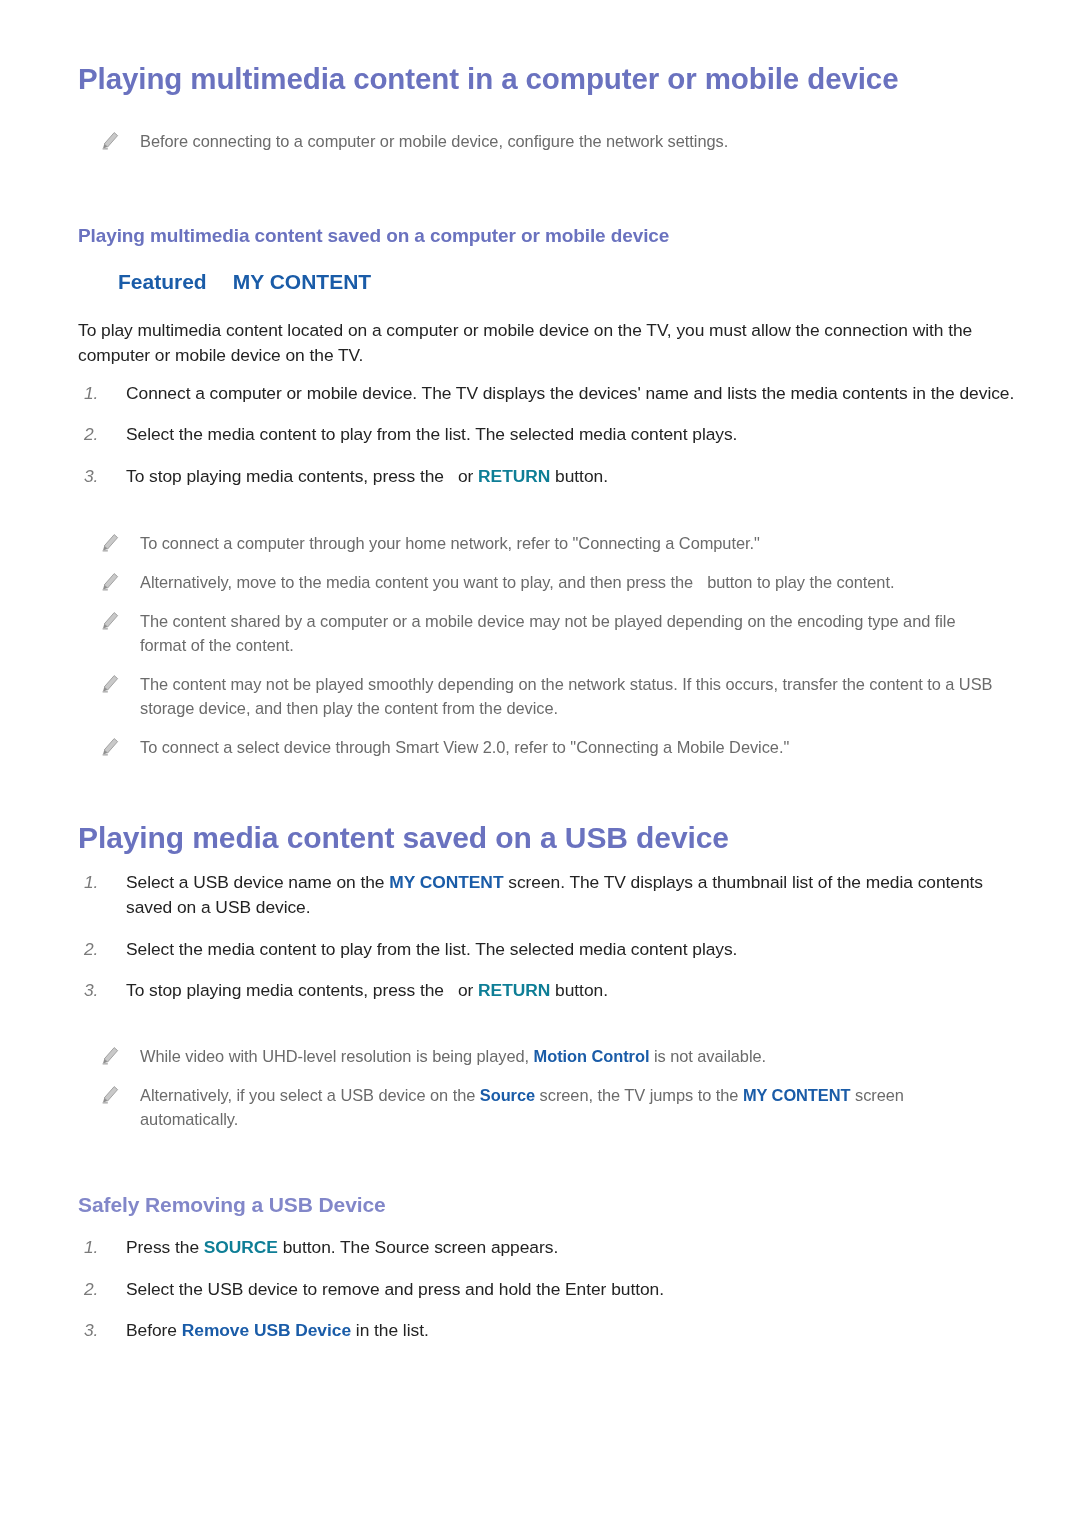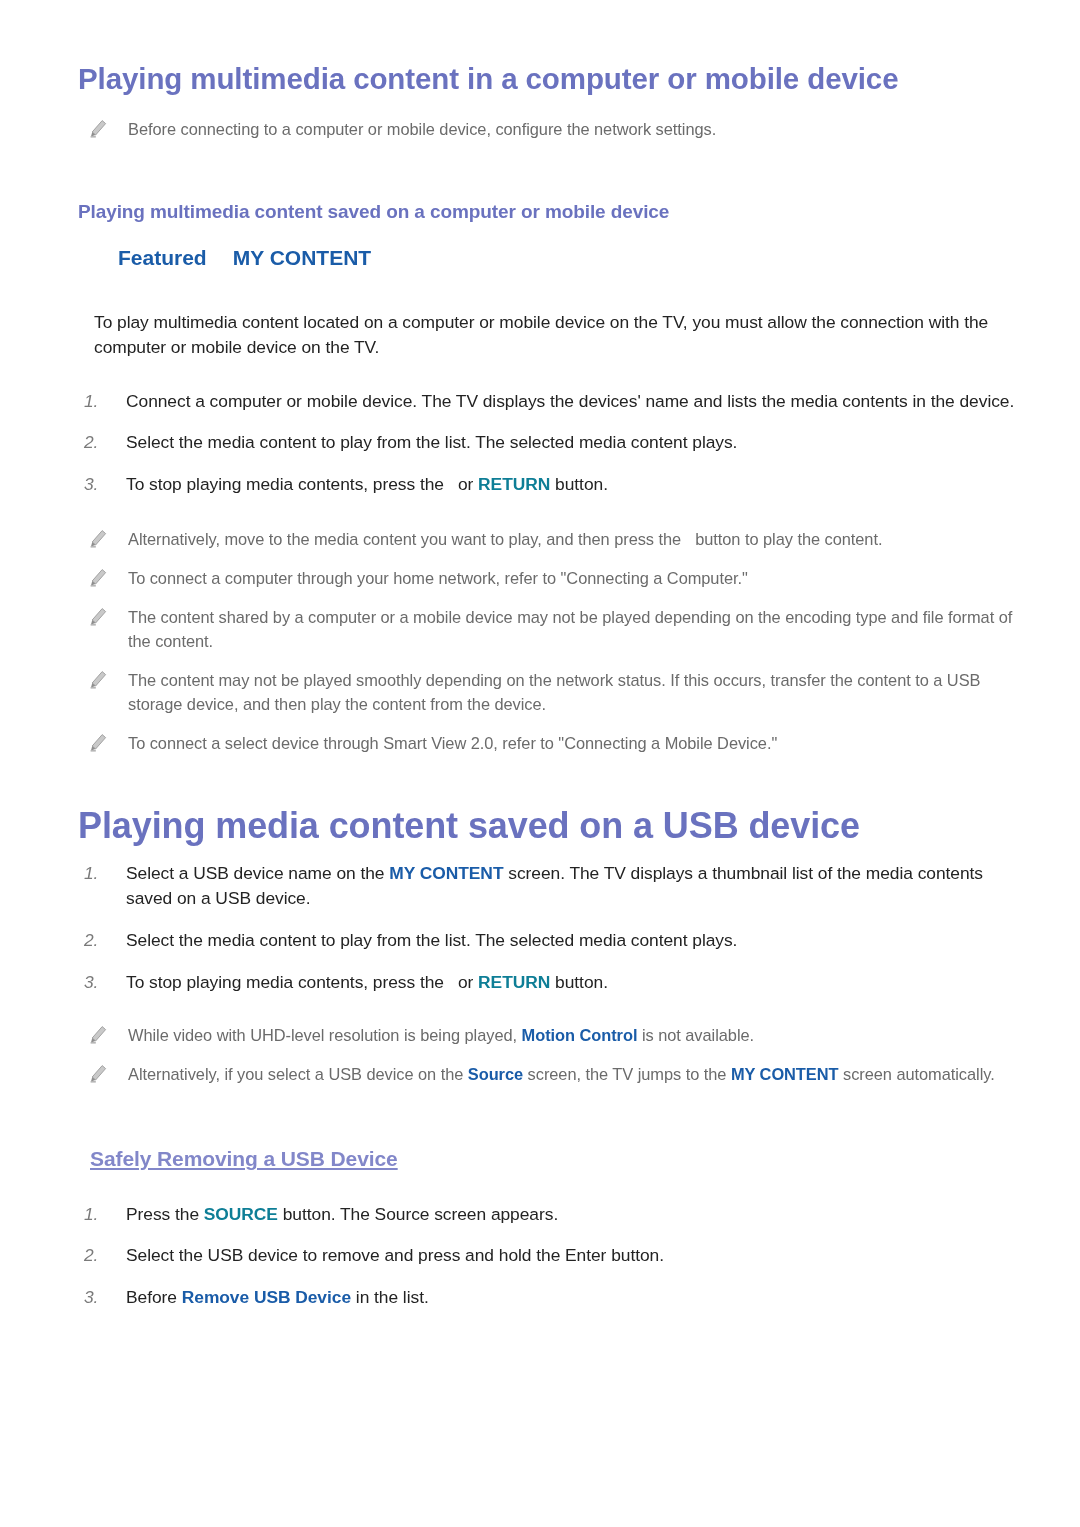--- a/index.html
+++ b/index.html
@@ -42,25 +42,24 @@
     letter-spacing: -0.1px;
     line-height: 1.2;
   }
   h2.title-2.strong {
     color: #6a72bf;
   }
   h3.title-3 {
     font-size: 19px;
     font-weight: bold;
     color: #8287c9;
-    margin: 12px;
+    margin: 0;
     padding: 0;
     letter-spacing: -0.1px;
     line-height: 1.2;
-    text-decoration: underline;
   }
 
   
   .breadcrumb {
     font-size: 21px;
     font-weight: bold;
     color: #1a5ca8;
     margin: 0;
     padding: 0 0 0 40px;
     line-height: 1.3;
@@ -68,21 +67,21 @@
   }
   .breadcrumb .crumb-gap {
     display: inline-block;
     width: 26px;
   }
 
   
   p.body {
     font-size: 17.4px;
     color: #232323;
-    margin: 16px;
+    margin: 0;
     padding: 0;
     line-height: 1.47;
     letter-spacing: -0.05px;
   }
 
   
   ol.steps {
     list-style: none;
     margin: 0;
     padding: 0;
@@ -104,21 +103,21 @@
     width: 30px;
     text-align: left;
     font-style: italic;
     font-size: 17.4px;
     color: #7a7a7a;
   }
 
   
   ul.notes {
     list-style: none;
-    margin: 4px;
+    margin: 16px;
     padding: 0;
   }
   ul.notes > li {
     position: relative;
     font-size: 16.4px;
     color: #6b6b6b;
     line-height: 1.5;
     letter-spacing: -0.05px;
     padding-left: 46px;
     margin-bottom: 14px;
@@ -201,36 +200,36 @@
 
   <div class="sp-26"></div>
 
   <ul class="notes">
     <li>
       <svg class="pencil" viewBox="0 0 20 20">
         <polygon points="14.2,1.6 17.6,4.6 7.6,16.0 4.2,13.0" fill="#c9c9c9" stroke="#9b9b9b" stroke-width="0.9"></polygon>
         <polygon points="4.2,13.0 7.6,16.0 3.0,17.6" fill="#8e8e8e"></polygon>
         <rect x="2.6" y="17.0" width="5.2" height="1.6" fill="#b5b5b5"></rect>
       </svg>
+      <span>To connect a computer through your home network, refer to "Connecting a Computer."</span>
+    </li>
+    <li>
+      <svg class="pencil" viewBox="0 0 20 20">
+        <polygon points="14.2,1.6 17.6,4.6 7.6,16.0 4.2,13.0" fill="#c9c9c9" stroke="#9b9b9b" stroke-width="0.9"></polygon>
+        <polygon points="4.2,13.0 7.6,16.0 3.0,17.6" fill="#8e8e8e"></polygon>
+        <rect x="2.6" y="17.0" width="5.2" height="1.6" fill="#b5b5b5"></rect>
+      </svg>
       <span>Alternatively, move to the media content you want to play, and then press the</span><span class="gap"></span><span>button to play the content.</span>
     </li>
     <li>
       <svg class="pencil" viewBox="0 0 20 20">
         <polygon points="14.2,1.6 17.6,4.6 7.6,16.0 4.2,13.0" fill="#c9c9c9" stroke="#9b9b9b" stroke-width="0.9"></polygon>
         <polygon points="4.2,13.0 7.6,16.0 3.0,17.6" fill="#8e8e8e"></polygon>
         <rect x="2.6" y="17.0" width="5.2" height="1.6" fill="#b5b5b5"></rect>
       </svg>
-      <span>To connect a computer through your home network, refer to "Connecting a Computer."</span>
-    </li>
-    <li>
-      <svg class="pencil" viewBox="0 0 20 20">
-        <polygon points="14.2,1.6 17.6,4.6 7.6,16.0 4.2,13.0" fill="#c9c9c9" stroke="#9b9b9b" stroke-width="0.9"></polygon>
-        <polygon points="4.2,13.0 7.6,16.0 3.0,17.6" fill="#8e8e8e"></polygon>
-        <rect x="2.6" y="17.0" width="5.2" height="1.6" fill="#b5b5b5"></rect>
-      </svg>
       <span>The content shared by a computer or a mobile device may not be played depending on the encoding type and file format of the content.</span>
     </li>
     <li>
       <svg class="pencil" viewBox="0 0 20 20">
         <polygon points="14.2,1.6 17.6,4.6 7.6,16.0 4.2,13.0" fill="#c9c9c9" stroke="#9b9b9b" stroke-width="0.9"></polygon>
         <polygon points="4.2,13.0 7.6,16.0 3.0,17.6" fill="#8e8e8e"></polygon>
         <rect x="2.6" y="17.0" width="5.2" height="1.6" fill="#b5b5b5"></rect>
       </svg>
       <span>The content may not be played smoothly depending on the network status. If this occurs, transfer the content to a USB storage device, and then play the content from the device.</span>
     </li>
@@ -239,21 +238,21 @@
         <polygon points="14.2,1.6 17.6,4.6 7.6,16.0 4.2,13.0" fill="#c9c9c9" stroke="#9b9b9b" stroke-width="0.9"></polygon>
         <polygon points="4.2,13.0 7.6,16.0 3.0,17.6" fill="#8e8e8e"></polygon>
         <rect x="2.6" y="17.0" width="5.2" height="1.6" fill="#b5b5b5"></rect>
       </svg>
       <span>To connect a select device through Smart View 2.0, refer to "Connecting a Mobile Device."</span>
     </li>
   </ul>
 
   <div class="sp-44"></div>
 
-  <h2 class="title-2 strong" style="font-size:36px;">Playing media content saved on a USB device</h2>
+  <h2 class="title-2 strong" style="font-size:30px;">Playing media content saved on a USB device</h2>
 
   <div class="sp-14"></div>
 
   <ol class="steps">
     <li>
       <span class="num">1.</span>
       <span>Select a USB device name on the</span>
       <span class="k-blue">MY CONTENT</span>
       <span>screen. The TV displays a thumbnail list of the media contents saved on a USB device.</span>
     </li>

